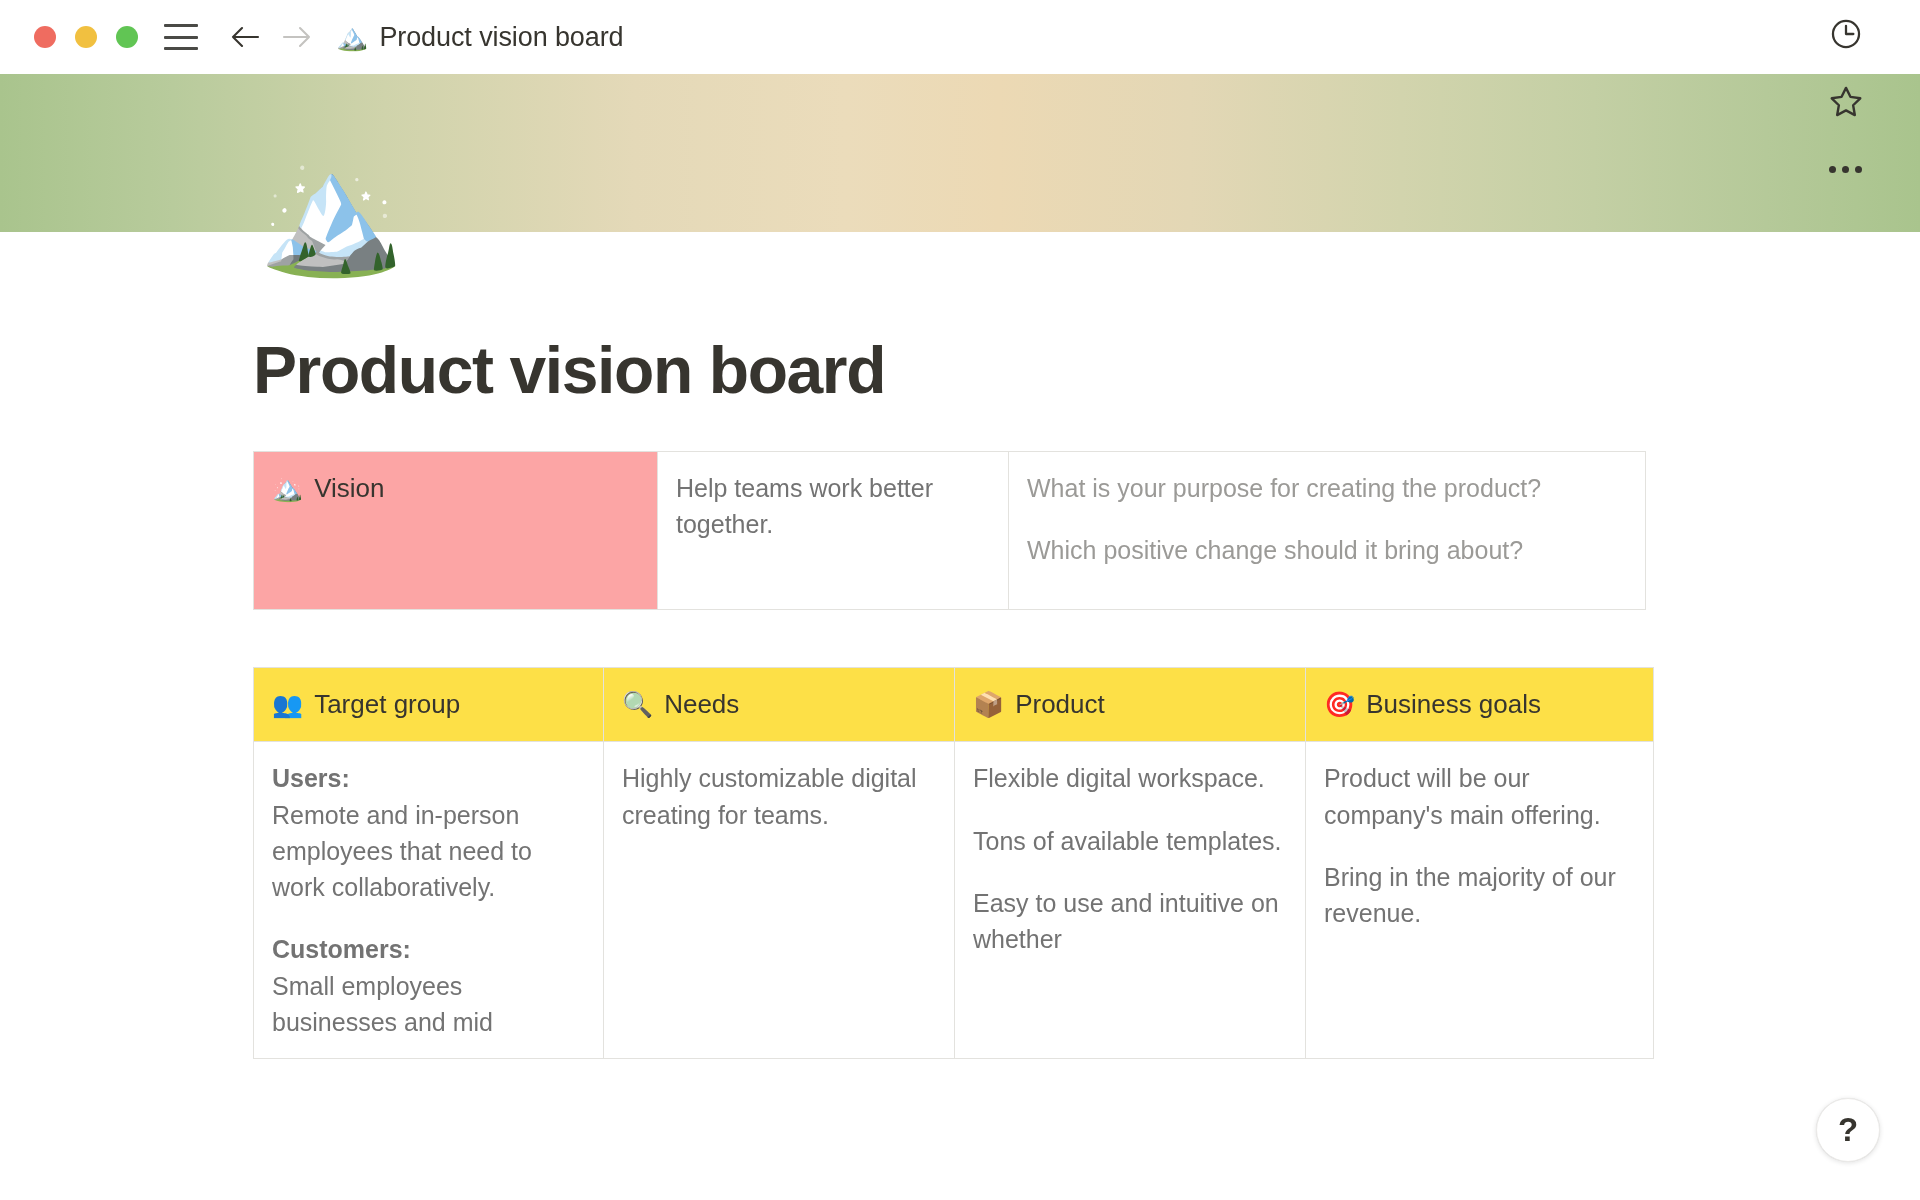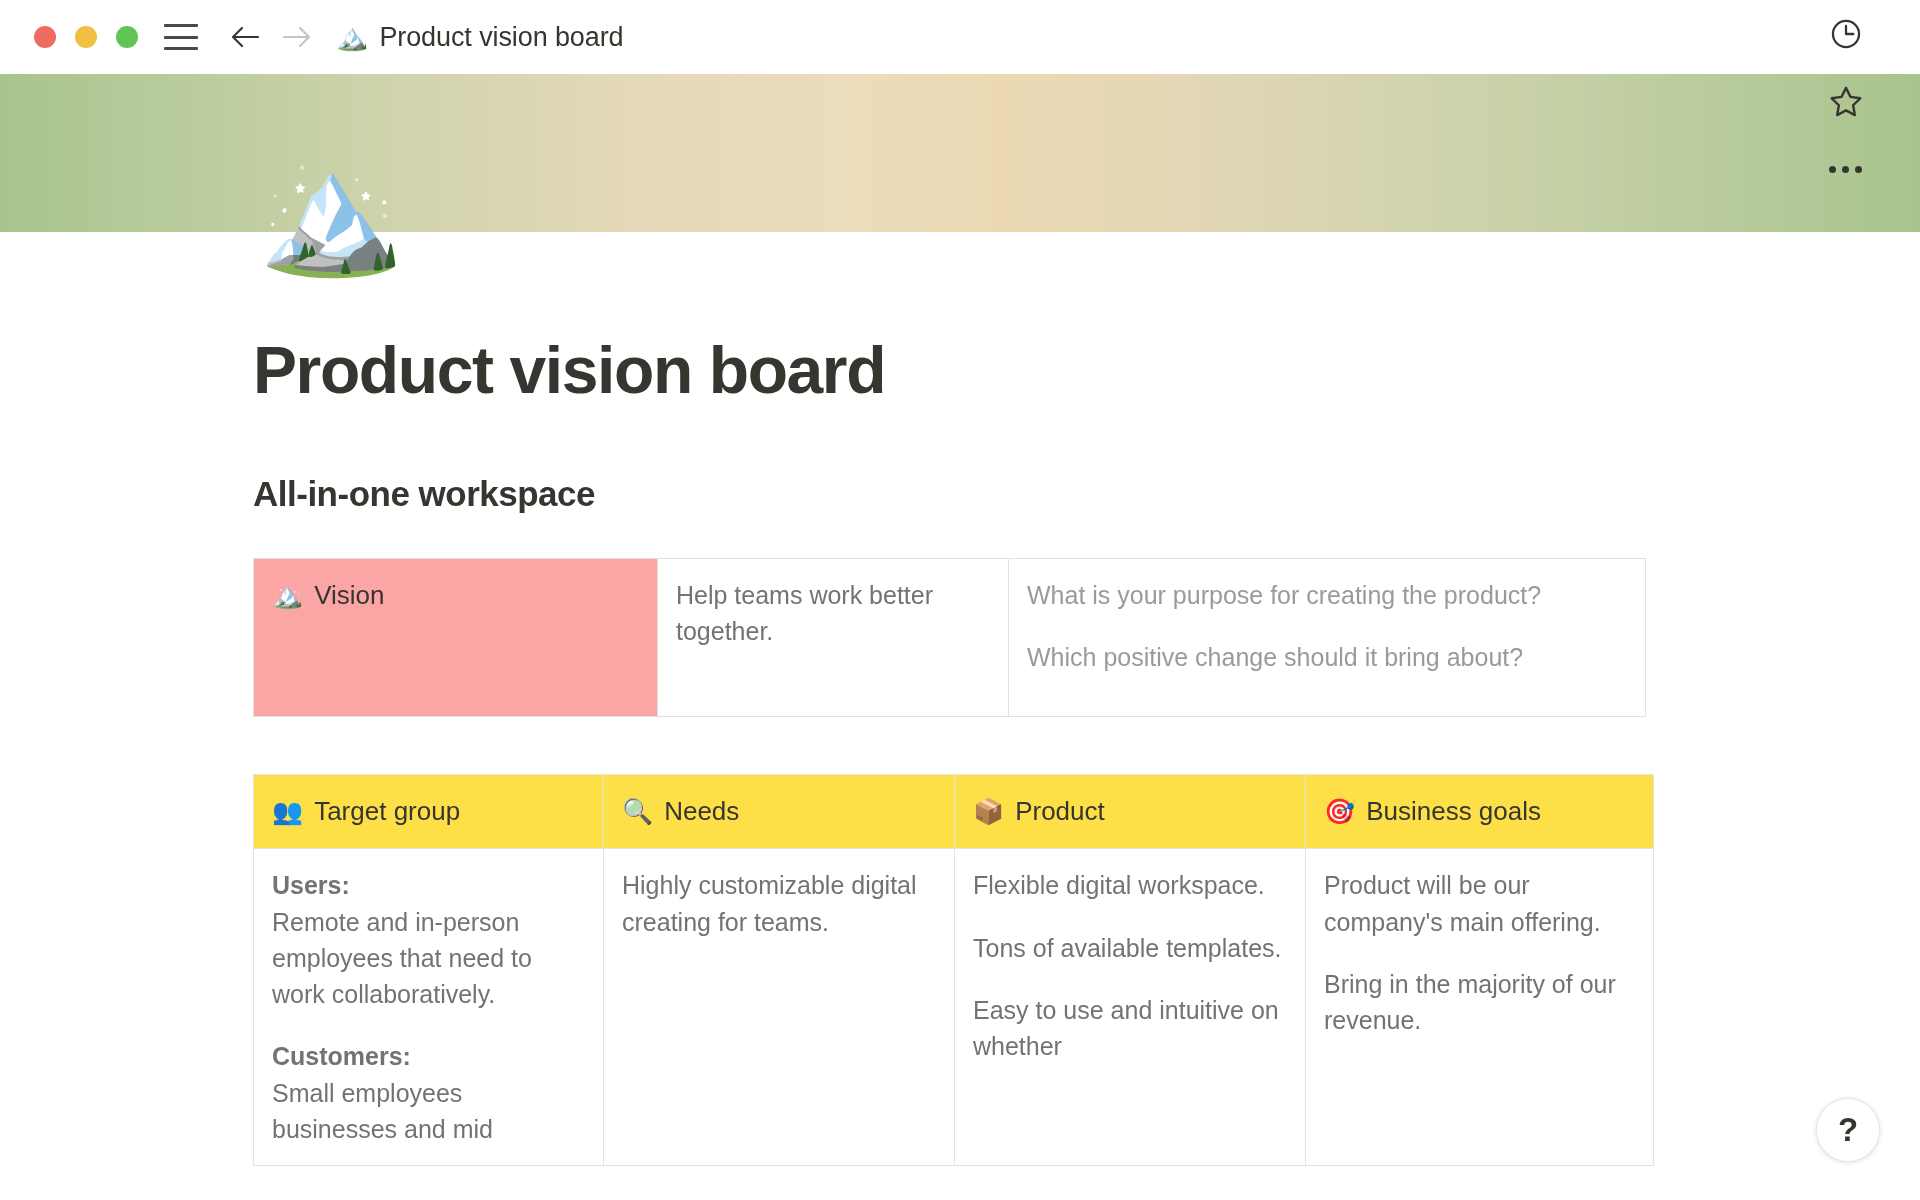--- a/index.html
+++ b/index.html
@@ -299,21 +299,20 @@
   </div>
 
   <div class="cover"></div>
 
   <div class="page">
 
     <div class="page-icon">🏔️</div>
 
     <h1 class="page-title">Product vision board</h1>
 
-    <h2 class="section-heading">All-in-one workspace</h2>
 
     <table class="nt-table vision-table">
       <colgroup>
         <col class="vt-c1">
           <col class="vt-c2">
           <col class="vt-c3">
       </colgroup>
       <tbody>
         <tr>
           <td class="vision-label-cell">

